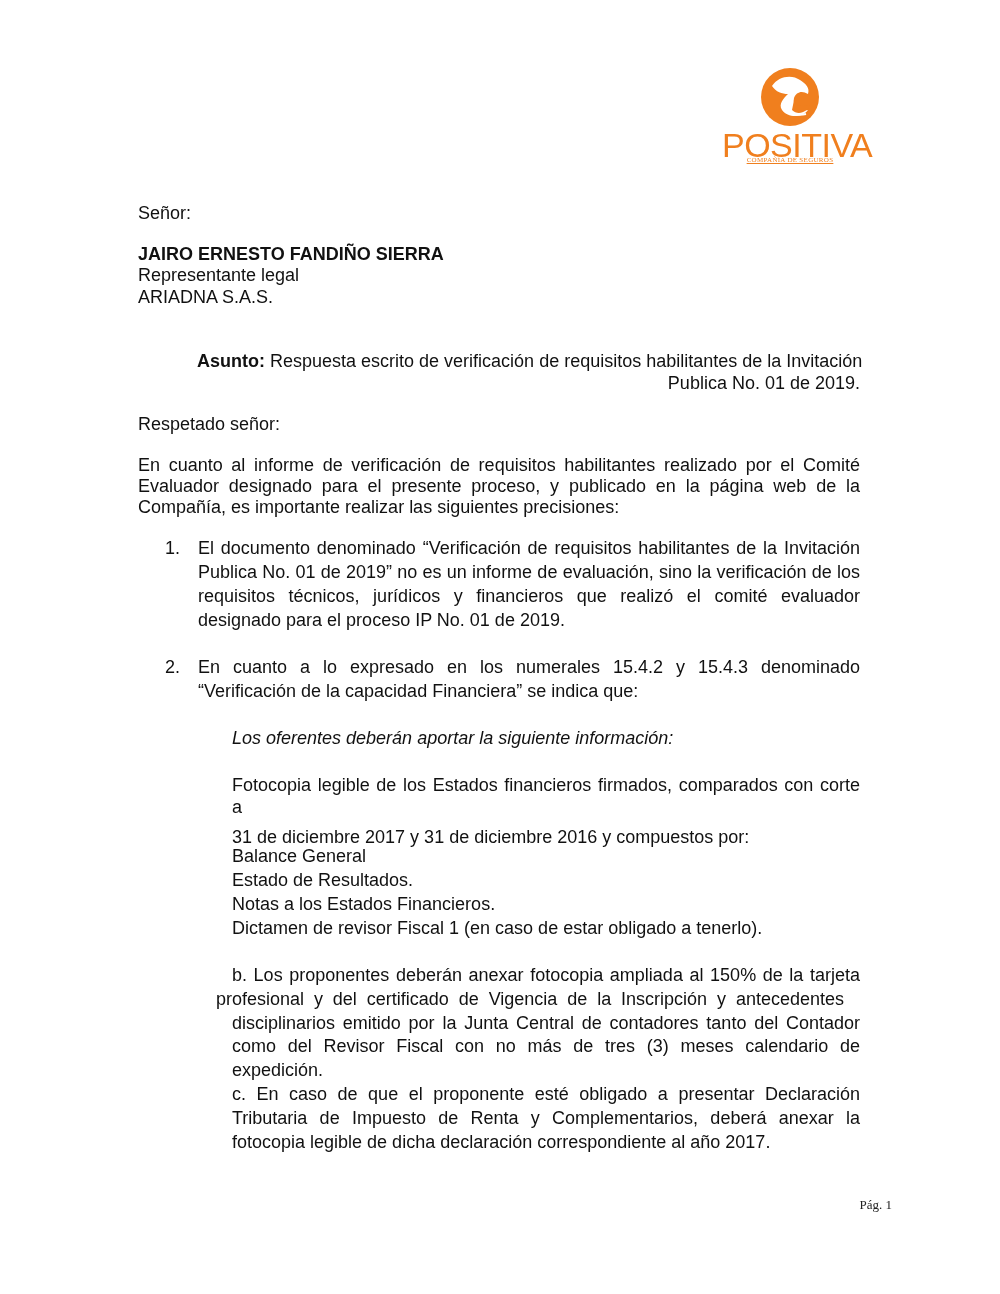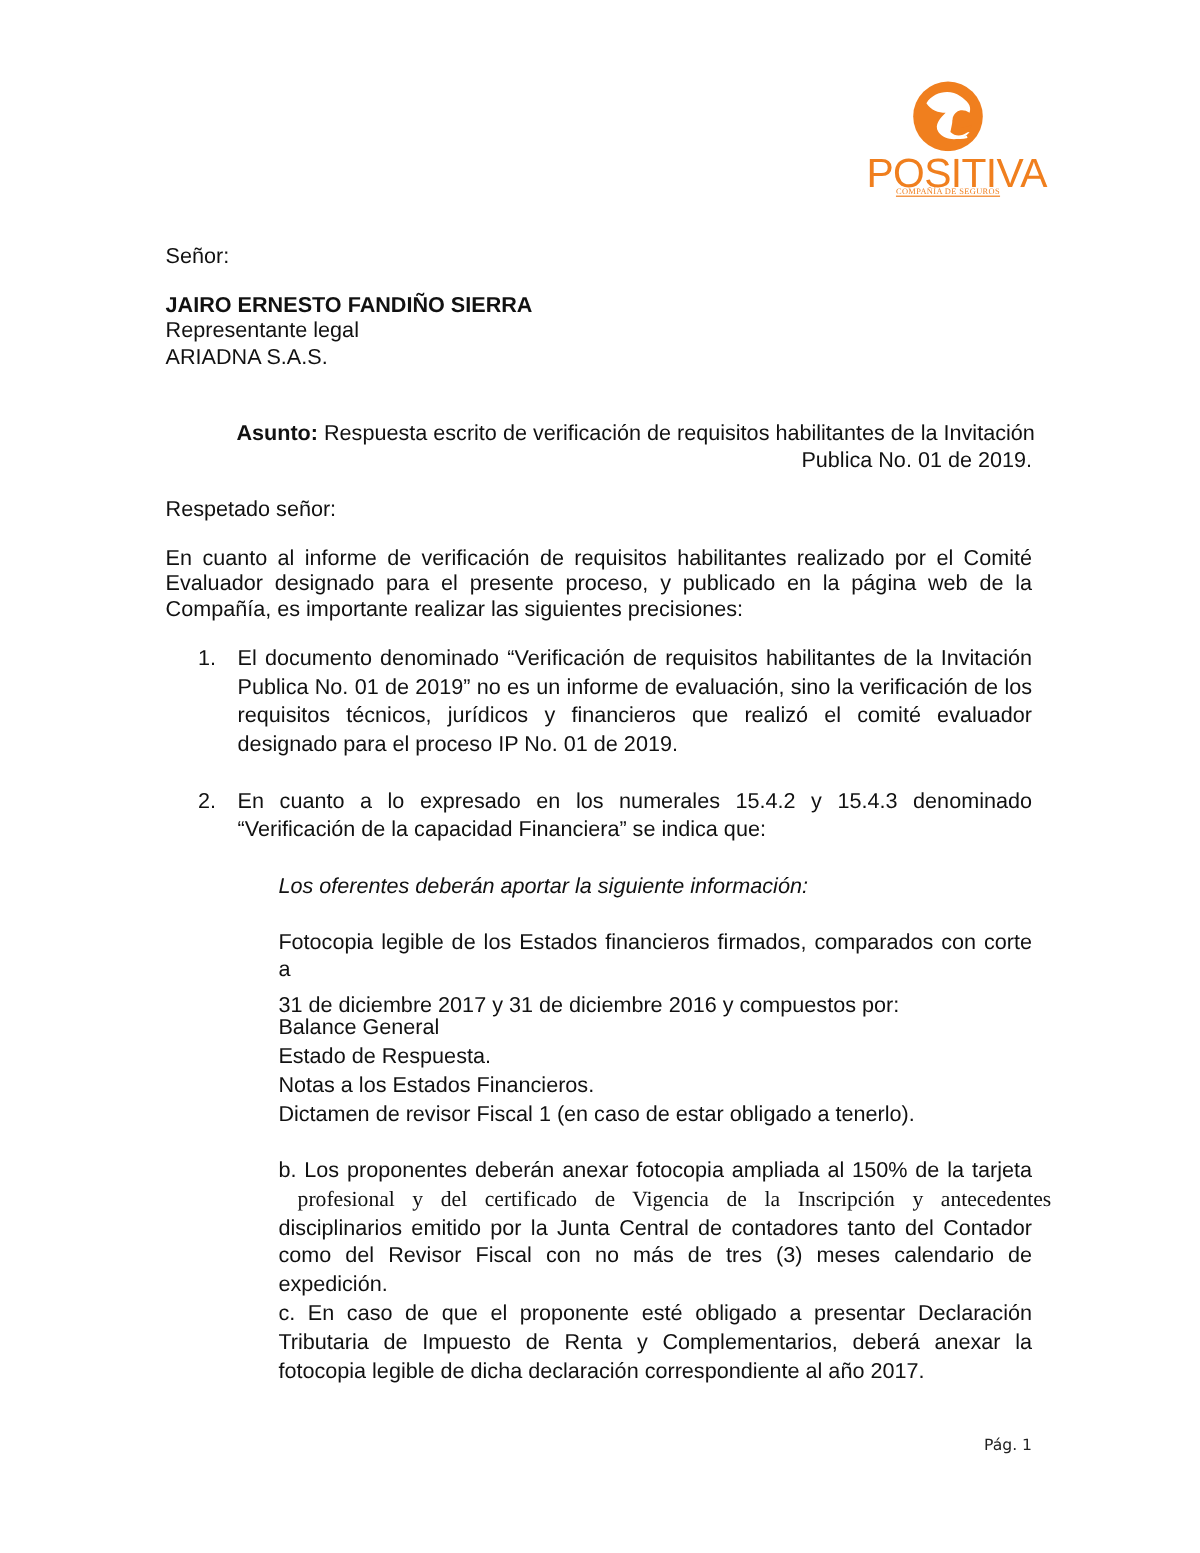--- a/index.html
+++ b/index.html
@@ -64,27 +64,27 @@
 <div class="line" style="left:165px; top:656px;">2.</div>
 <div class="just" style="left:198px; top:656px; width:662px;">En cuanto a lo expresado en los numerales 15.4.2 y 15.4.3 denominado</div>
 <div class="line" style="left:198px; top:680px;">“Verificación de la capacidad Financiera” se indica que:</div>
 
 <div class="line" style="left:232px; top:727px;font-style:italic;">Los oferentes deberán aportar la siguiente información:</div>
 
 <div class="just" style="left:232px; top:774px; width:628px;">Fotocopia legible de los Estados financieros firmados, comparados con corte a</div>
 <div class="line" style="left:232px; top:798px;margin-top:28px;">31 de diciembre 2017 y 31 de diciembre 2016 y compuestos por:</div>
 
 <div class="line" style="left:232px; top:845px;">Balance General</div>
-<div class="line" style="left:232px; top:869px;">Estado de Respuesta.</div>
+<div class="line" style="left:232px; top:869px;">Estado de Resultados.</div>
 <div class="line" style="left:232px; top:893px;">Notas a los Estados Financieros.</div>
 <div class="line" style="left:232px; top:917px;">Dictamen de revisor Fiscal 1 (en caso de estar obligado a tenerlo).</div>
 
 <div class="just" style="left:232px; top:964px; width:628px;">b. Los proponentes deberán anexar fotocopia ampliada al 150% de la tarjeta</div>
-<div class="just" style="left:248px; top:988px; width:628px;font-family:Liberation Serif, serif;">profesional y del certificado de Vigencia de la Inscripción y antecedentes</div>
+<div class="just" style="left:216px; top:988px; width:628px;">profesional y del certificado de Vigencia de la Inscripción y antecedentes</div>
 <div class="just" style="left:232px; top:1012px; width:628px;">disciplinarios emitido por la Junta Central de contadores tanto del Contador</div>
 <div class="just" style="left:232px; top:1035px; width:628px;">como del Revisor Fiscal con no más de tres (3) meses calendario de</div>
 <div class="line" style="left:232px; top:1059px;">expedición.</div>
 
 <div class="just" style="left:232px; top:1083px; width:628px;">c. En caso de que el proponente esté obligado a presentar Declaración</div>
 <div class="just" style="left:232px; top:1107px; width:628px;">Tributaria de Impuesto de Renta y Complementarios, deberá anexar la</div>
 <div class="line" style="left:232px; top:1131px;">fotocopia legible de dicha declaración correspondiente al año 2017.</div>
 
-<div class="line pagenum right" style="left:760px; top:1194px; width:100px;">Pág. 1</div>
+<div class="line pagenum right" style="left:792px; top:1194px; width:100px;font-family:Liberation Serif, serif;">Pág. 1</div>
 
 </body></html>

